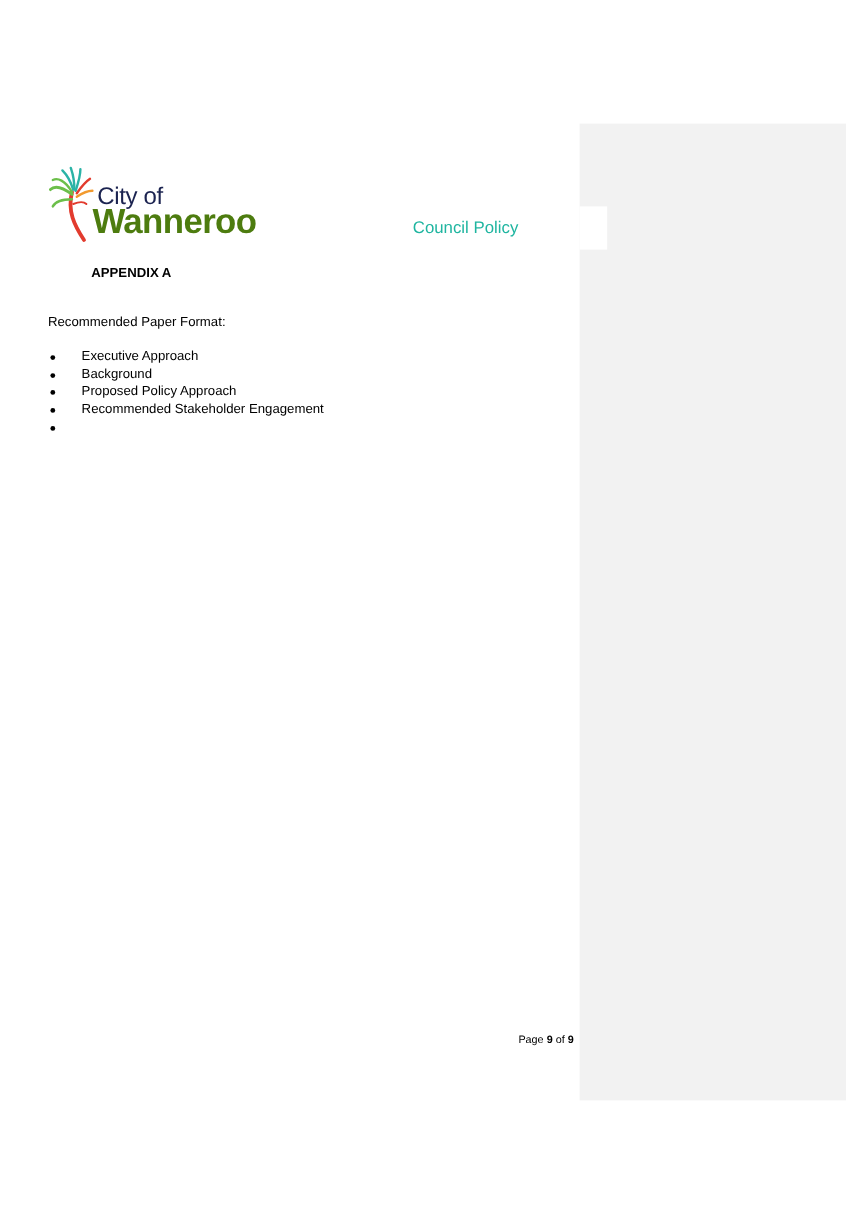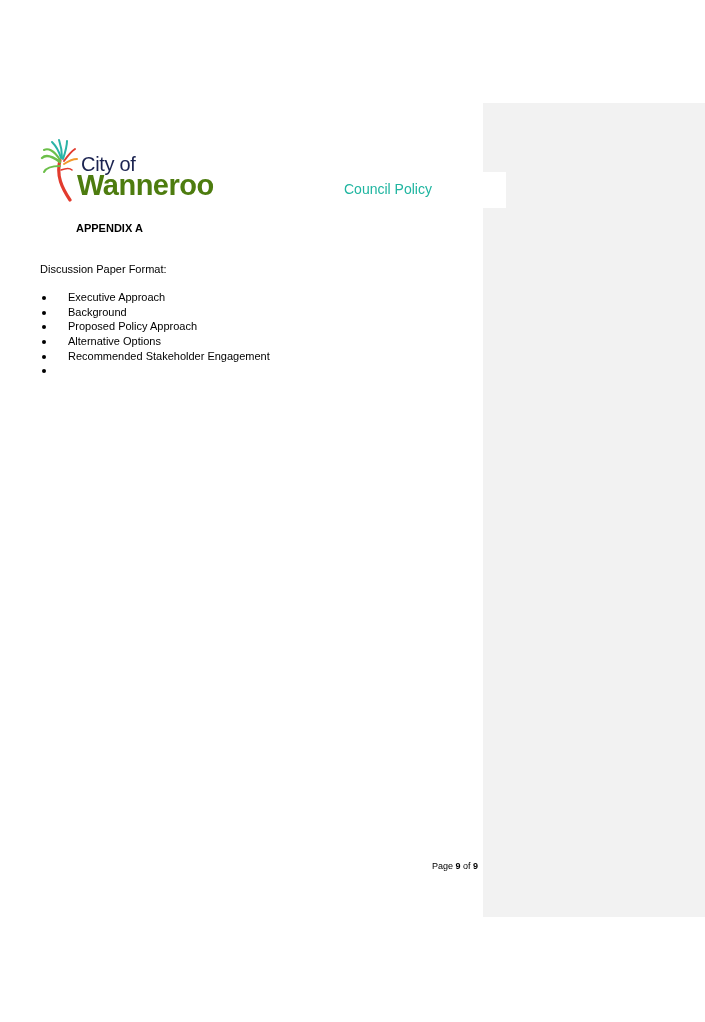--- a/index.html
+++ b/index.html
@@ -136,27 +136,26 @@
     <path d="M21 32 C26 30 30 30 32 32" stroke="#e23b2e" stroke-width="1.6" fill="none" stroke-linecap="round"></path>
   </svg>
   <span class="logo-city">City of</span>
   <span class="logo-name">Wanneroo</span>
 </div>
 
 <div class="doc-title">Council Policy</div>
 
 <div class="appendix">APPENDIX A</div>
 
-<div class="intro">Discussion Paper Format:</div>
+<div class="intro">Recommended Paper Format:</div>
 
 <ul class="bullet-list">
   <li><span class="dot"></span><span>Executive Approach</span></li>
   <li><span class="dot"></span><span>Background</span></li>
   <li><span class="dot"></span><span>Proposed Policy Approach</span></li>
-  <li><span class="dot"></span><span>Alternative Options</span></li>
   <li><span class="dot"></span><span>Recommended Stakeholder Engagement</span></li>
   <li><span class="dot"></span></li>
 </ul>
 
 <div class="page-number">
   <span>Page</span>
   <b>9</b>
   <span>of</span>
   <b>9</b>
 </div>

